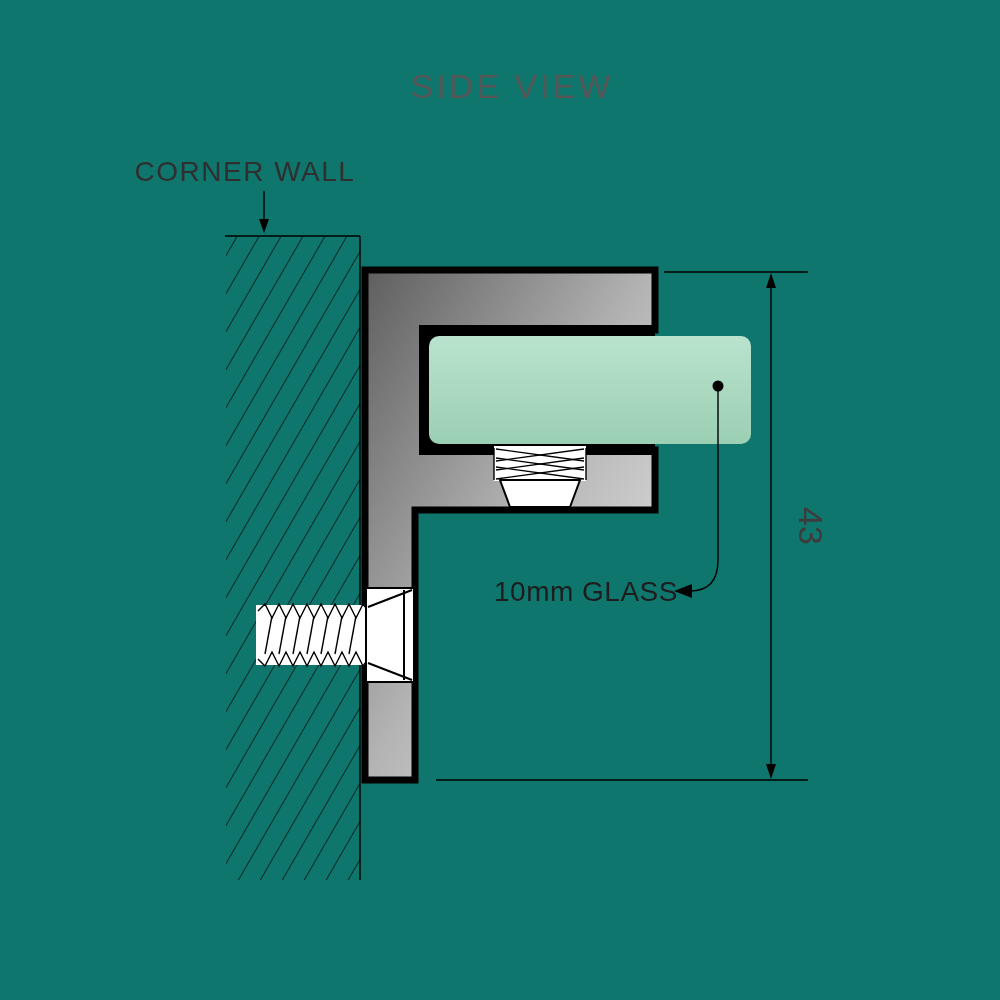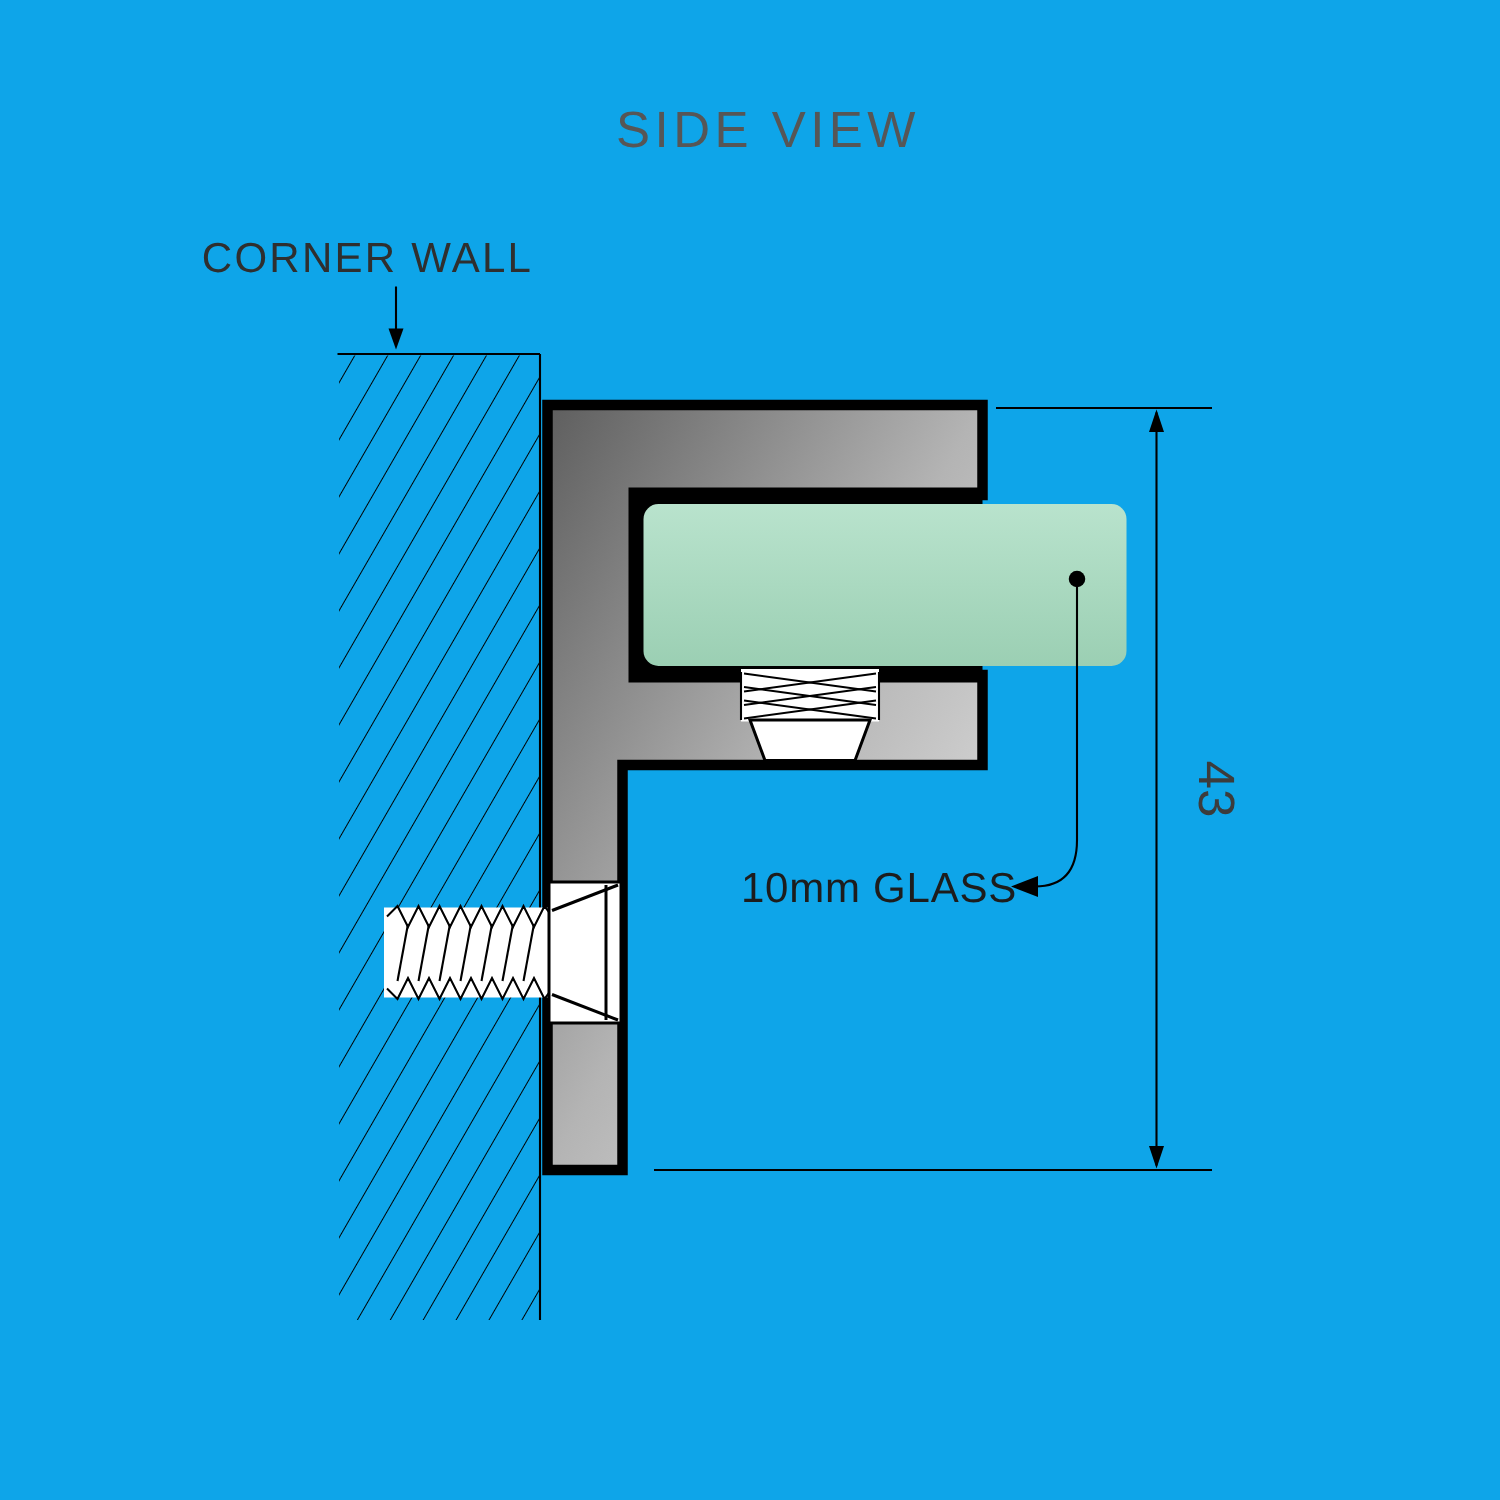--- a/index.html
+++ b/index.html
@@ -1,17 +1,17 @@
 <!DOCTYPE html>
 <html><head>
 <meta charset="utf-8">
 <style>
   html,body{margin:0;padding:0;background:#ffffff;}
   .stage{
-    width:1000px;height:1000px;background:#0ea5e9;position:relative;
+    width:1000px;height:1000px;background:#0f766e;position:relative;
     font-family:"Liberation Sans", sans-serif;overflow:hidden;
   }
   svg{display:block;}
   text{font-family:"Liberation Sans", sans-serif;}
   .title-text{font-size:34px;letter-spacing:3px;fill:#565656;}
   .label-text{font-size:28px;letter-spacing:1.5px;fill:#2f2f2f;}
   .callout-text{font-size:28px;letter-spacing:0.5px;fill:#1d1d1d;}
   .dim-text{font-size:34px;fill:#3c3c3c;}
   .thin{stroke:#000;stroke-width:1.4;fill:none;}
   .med{stroke:#000;stroke-width:2;fill:none;}

